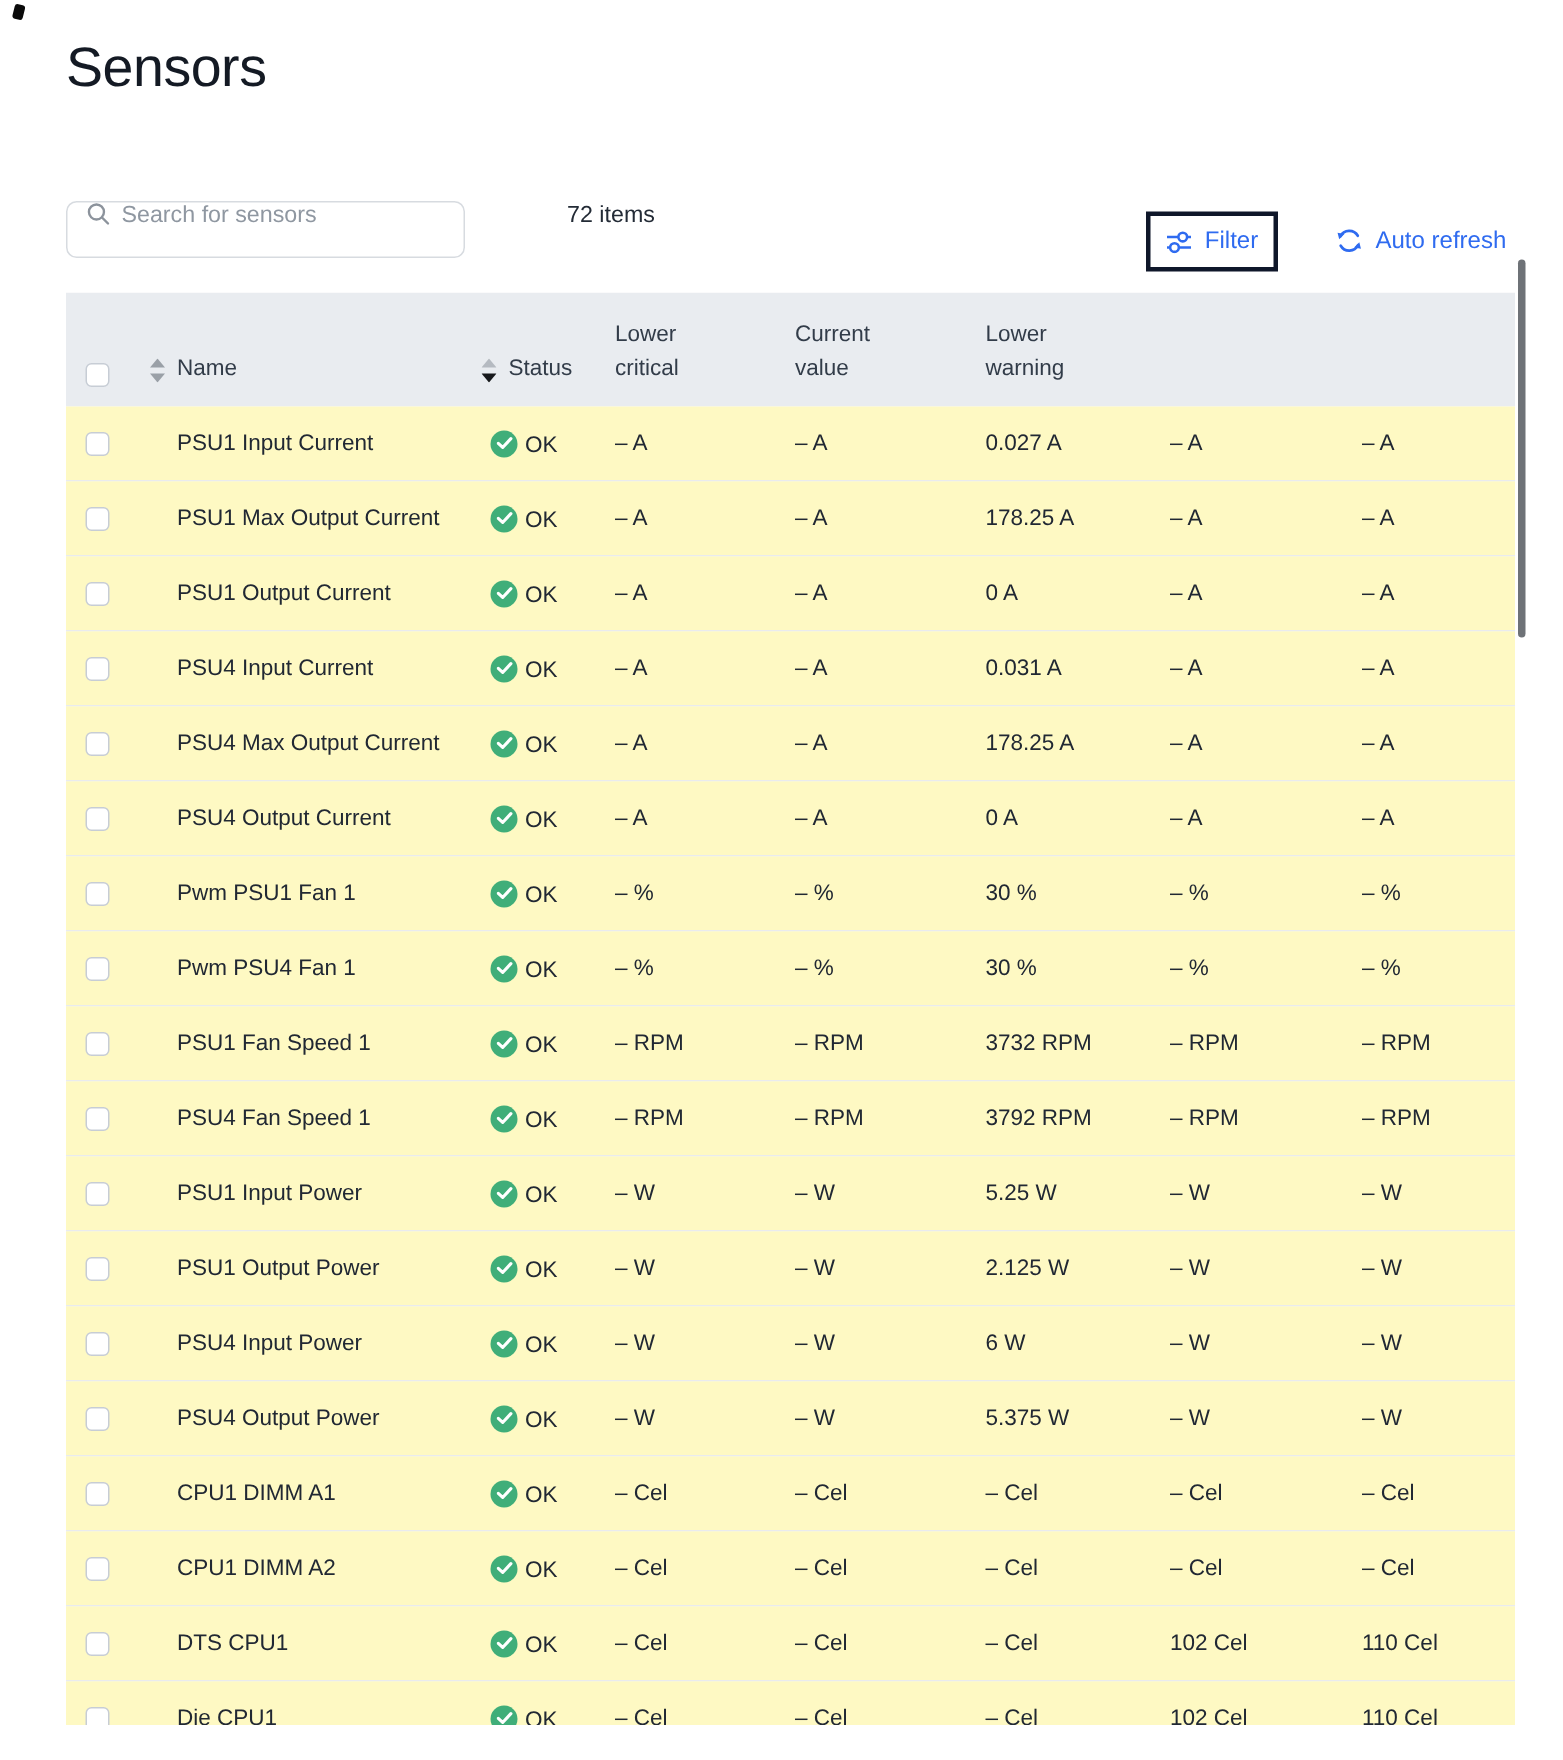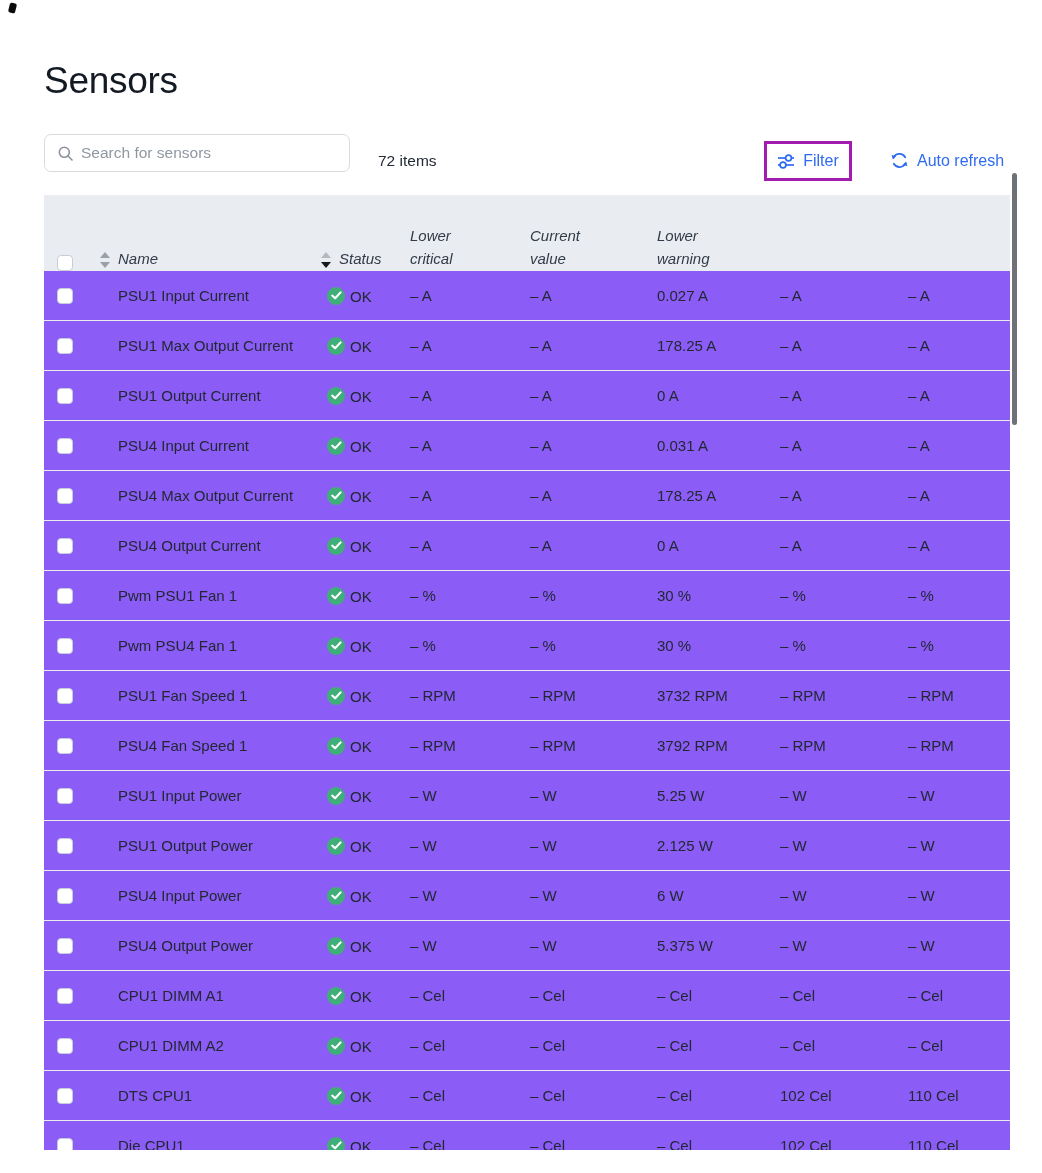--- a/index.html
+++ b/index.html
@@ -13,46 +13,45 @@
   }
   .black-mark {
     position: absolute; left: 9px; top: 3px;
     width: 7px; height: 10px; background: #0a0a0a;
     border-radius: 2px; transform: rotate(14deg);
   }
   .page-title {
     position: absolute; left: 44px; top: 24px;
     font-size: 37px; font-weight: 500; color: #141a24;
     letter-spacing: -0.3px;
-    margin-top: 36px;
   }
   
   .search-box {
     position: absolute; left: 44px; top: 134px;
-    width: 306px; height: 38px;
+    width: 266px; height: 38px;
     border: 1px solid #d7dbe0; border-radius: 7px;
-    display: flex; align-items: center;
+    display: flex; align-items: flex-start;
     background: #fff;
   }
   .search-box svg { margin-left: 13px; flex: 0 0 auto; }
   .search-box input {
     border: none; outline: none; background: transparent;
     font-family: "Liberation Sans", sans-serif;
     font-size: 15.5px; color: #2a313c;
     margin-left: 8px; width: 250px;
   }
   .search-box input::placeholder { color: #8f97a1; }
   .items-count {
-    position: absolute; left: 378px; top: 152px;
+    position: absolute; left: 378px; top: 135px;
     font-size: 15.5px; color: #232b36;
   }
   .filter-annotation {
     position: absolute; left: 764px; top: 141px;
     width: 88px; height: 40px;
-    border: 3px solid #a21caf;
+    border: 3px solid #0f172a;
     display: flex; align-items: center; justify-content: center;
   }
   .link-btn {
     display: inline-flex; align-items: center; gap: 8px;
     background: none; border: none; cursor: pointer;
     font-family: "Liberation Sans", sans-serif;
     font-size: 16px; color: #2f6bf0;
   }
   .auto-refresh {
     position: absolute; left: 890px; top: 151px;
@@ -72,32 +71,33 @@
   .grid-row {
     display: grid;
     grid-template-columns: 56px 221px 85px 120px 127px 123px 128px 1fr;
   }
   .thead {
     background: #e9ecf0;
     height: 76px;
     align-items: end;
   }
   .th {
+    padding-bottom: 13px;
     font-size: 15px; font-weight: 500; color: #323c49;
     line-height: 1.52;
-    display: flex; align-items: flex-end; gap: 8px; font-style: italic;
+    display: flex; align-items: flex-end; gap: 8px;
   }
   .th .th-label { display: inline-block; max-width: 64px; }
   .th .sort-icon { margin-bottom: 3px; flex: 0 0 auto; }
   .td-num { padding-left: 4px; }
   .tr {
     height: 50px; align-items: center;
     border-bottom: 1px solid #e9ebee;
     font-size: 15px; color: #212833;
-    background: #8b5cf6;
+    background: #fef9c3;
   }
   .cell-check { padding-left: 13px; display: flex; align-items: center; }
   .checkbox {
     width: 16px; height: 16px;
     border: 1.5px solid #c7cdd5; border-radius: 4px;
     background: #fff; display: inline-block; cursor: pointer;
   }
   .cell-name { padding-left: 18px; }
   .cell-status { padding-left: 6px; display: flex; align-items: flex-end; gap: 5px; }
   .ok-circle {

